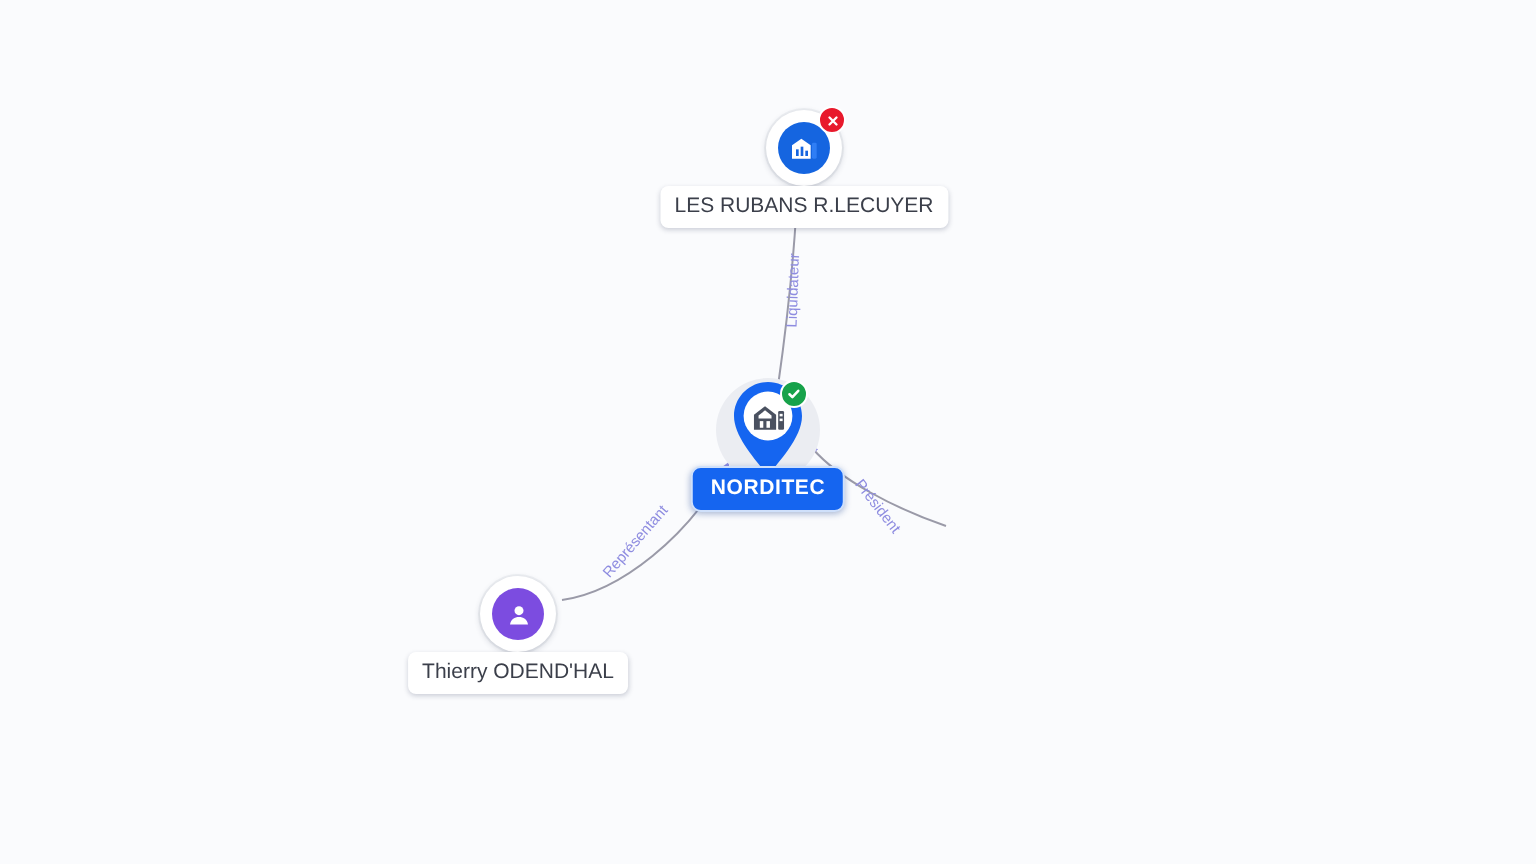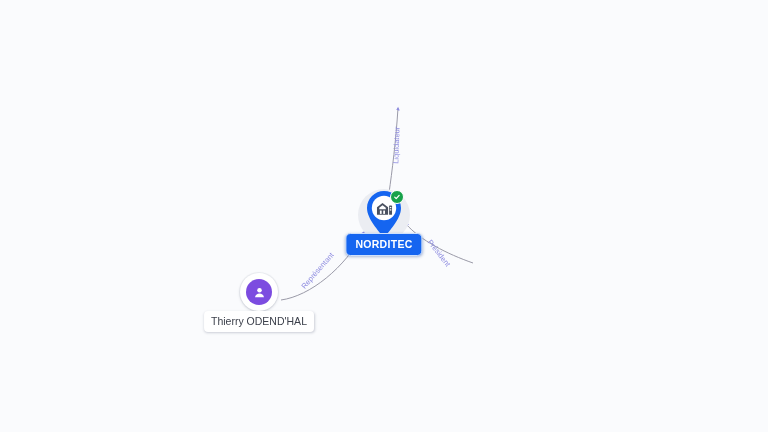--- a/index.html
+++ b/index.html
@@ -173,22 +173,41 @@
 
     <path d="M 473,263 C 447,254 420,240 406,224" fill="none" stroke="#9a9aa8" stroke-width="1" marker-end="url(#arrow)"></path>
   </svg>
 
   <div class="edge-label" style="left:396px; top:160px; transform: rotate(-88deg);">Liquidateur</div>
 
   <div class="edge-label" style="left:303px; top:284px; transform: rotate(-49deg);">Représentant</div>
 
   <div class="edge-label" style="left:429px; top:237px; transform: rotate(52deg);">Président</div>
 
-
-  <div class="node" style="left:259px; top:292px;">
+  <div class="node" style="left:402px; top:74px;">
+    <div class="disc">
+      <div class="disc-inner company">
+        <svg width="16" height="16" viewBox="0 0 24 24" aria-hidden="true">
+          <path d="M3 20 V10 L10 5 L17 10 V20 Z" fill="#ffffff"></path>
+          <rect x="6" y="13" width="2" height="5" fill="#1565e0"></rect>
+          <rect x="9.5" y="11" width="2" height="7" fill="#1565e0"></rect>
+          <rect x="13" y="14" width="2" height="4" fill="#1565e0"></rect>
+          <rect x="18" y="8" width="3.5" height="12" rx="1" fill="#2f7ef5"></rect>
+        </svg>
+      </div>
+      <div class="badge closed">
+        <svg width="7" height="7" viewBox="0 0 12 12" aria-hidden="true">
+          <path d="M3 3 L9 9 M9 3 L3 9" stroke="#ffffff" stroke-width="2" stroke-linecap="round"></path>
+        </svg>
+      </div>
+    </div>
+    <div class="caption">LES RUBANS R.LECUYER</div>
+  </div>
+
+  <div class="node" style="left:259px; top:307px;">
     <div class="disc">
       <div class="disc-inner person">
         <svg width="15" height="15" viewBox="0 0 24 24" aria-hidden="true">
           <circle cx="12" cy="8.5" r="3.6" fill="#ffffff"></circle>
           <path d="M4.8 19.5 C5.6 15.4 8.5 13.6 12 13.6 C15.5 13.6 18.4 15.4 19.2 19.5 Z" fill="#ffffff"></path>
         </svg>
       </div>
     </div>
     <div class="caption">Thierry ODEND'HAL</div>
   </div>

